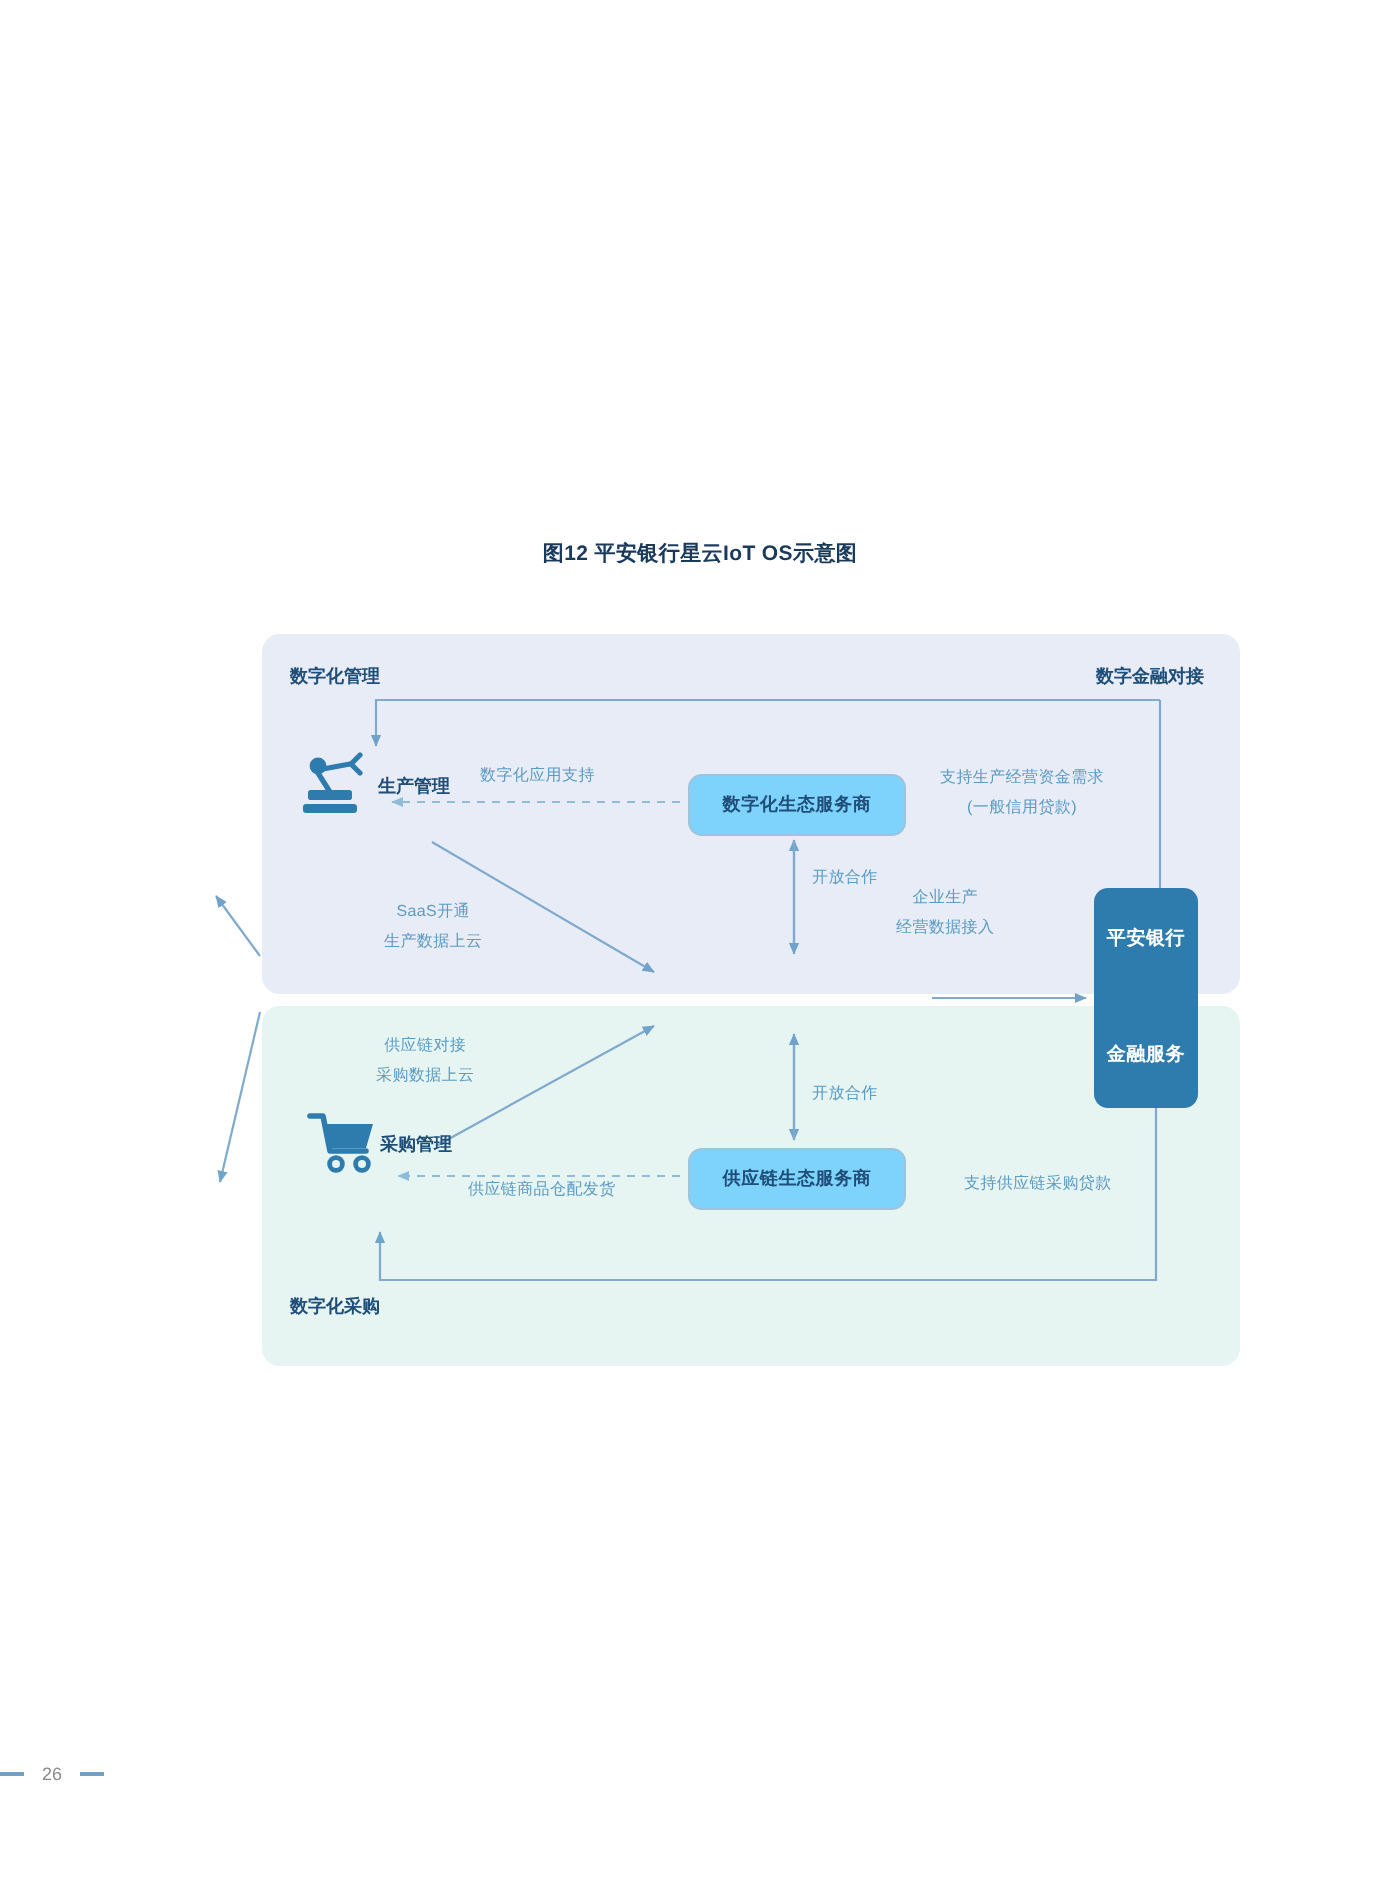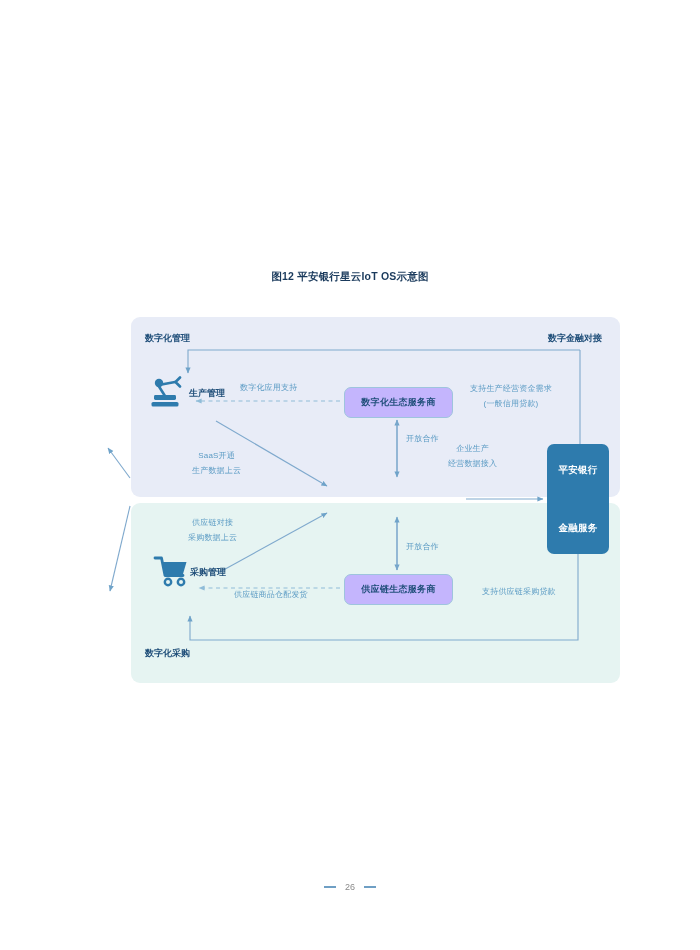--- a/index.html
+++ b/index.html
@@ -68,30 +68,30 @@
     text-align: center;
     line-height: 1.5;
     letter-spacing: 0.3px;
   }
   #node-core {
     left: 331px; top: 181px;
     width: 133px; height: 36px;
   }
   #node-bank {
     left: 547px; top: 144px;
-    width: 62px; height: 110px;
+    width: 52px; height: 110px;
     flex-direction: column;
     gap: 43px;
   }
   #node-bank span { display: block; }
 
   
   .node-outline {
     position: absolute;
-    background: #c4b5fd;
+    background: #7dd3fc;
     border: 1px solid #9ec4dd;
     border-radius: 7px;
     color: #1f4e79;
     font-size: 9px;
     font-weight: bold;
     display: flex;
     align-items: center;
     justify-content: center;
     text-align: center;
     letter-spacing: 0.3px;
@@ -148,21 +148,20 @@
   #lbl-supply-loan      { left: 482px; top: 285px; }
 
   
   #page-footer {
     position: absolute;
     left: 0;
     top: 882px;
     width: 700px;
     display: flex;
     align-items: center;
-    justify-content: center;
     gap: 9px;
     color: #8a8a8a;
     font-size: 9px;
   }
   .footer-dash {
     display: block;
     width: 12px;
     height: 1.5px;
     background: #6f9fc4;
   }

